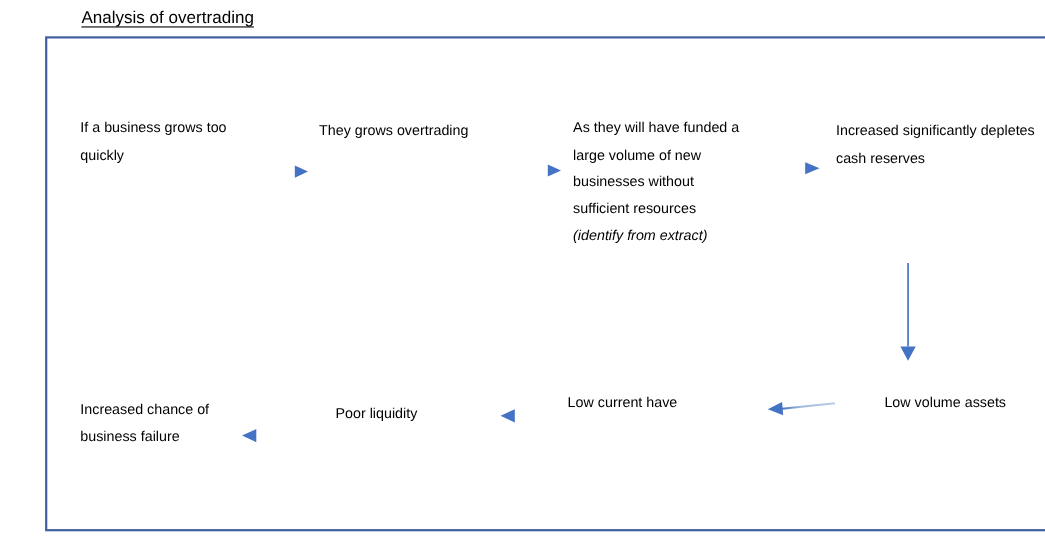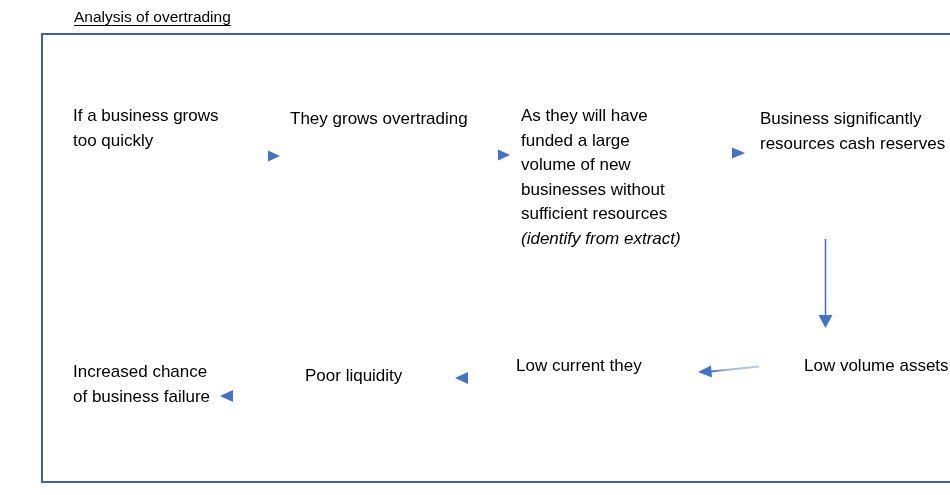--- a/index.html
+++ b/index.html
@@ -42,21 +42,21 @@
     width: 926px;
     height: 450px;
     border: 2px solid #41619D;
     box-sizing: border-box;
     background: #ffffff;
   }
 
   
   .node {
     position: absolute;
-    font-size: 17px;
+    font-size: 13px;
     line-height: 24.5px;
     color: #000000;
   }
   .node .ital {
     font-style: italic;
   }
 
   .n1 { left: 41px;  top: 104px; width: 170px; }
   .n2 { left: 258px; top: 107px; width: 200px; }
   .n3 { left: 489px; top: 104px; width: 160px; }
@@ -92,29 +92,29 @@
 
   <div class="node n2">
     <span>They grows overtrading</span>
   </div>
 
   <div class="node n3">
     <span>As they will have funded a large volume of new businesses without sufficient resources </span><span class="ital">(identify from extract)</span>
   </div>
 
   <div class="node n4">
-    <span>Business significantly resources cash reserves</span>
+    <span>Increased significantly depletes cash reserves</span>
   </div>
 
   <div class="node n5">
     <span>Low volume assets</span>
   </div>
 
   <div class="node n6">
-    <span>Low current they</span>
+    <span>Low current have</span>
   </div>
 
   <div class="node n7">
     <span>Poor liquidity</span>
   </div>
 
   <div class="node n8">
     <span>Increased chance of business failure</span>
   </div>
 

